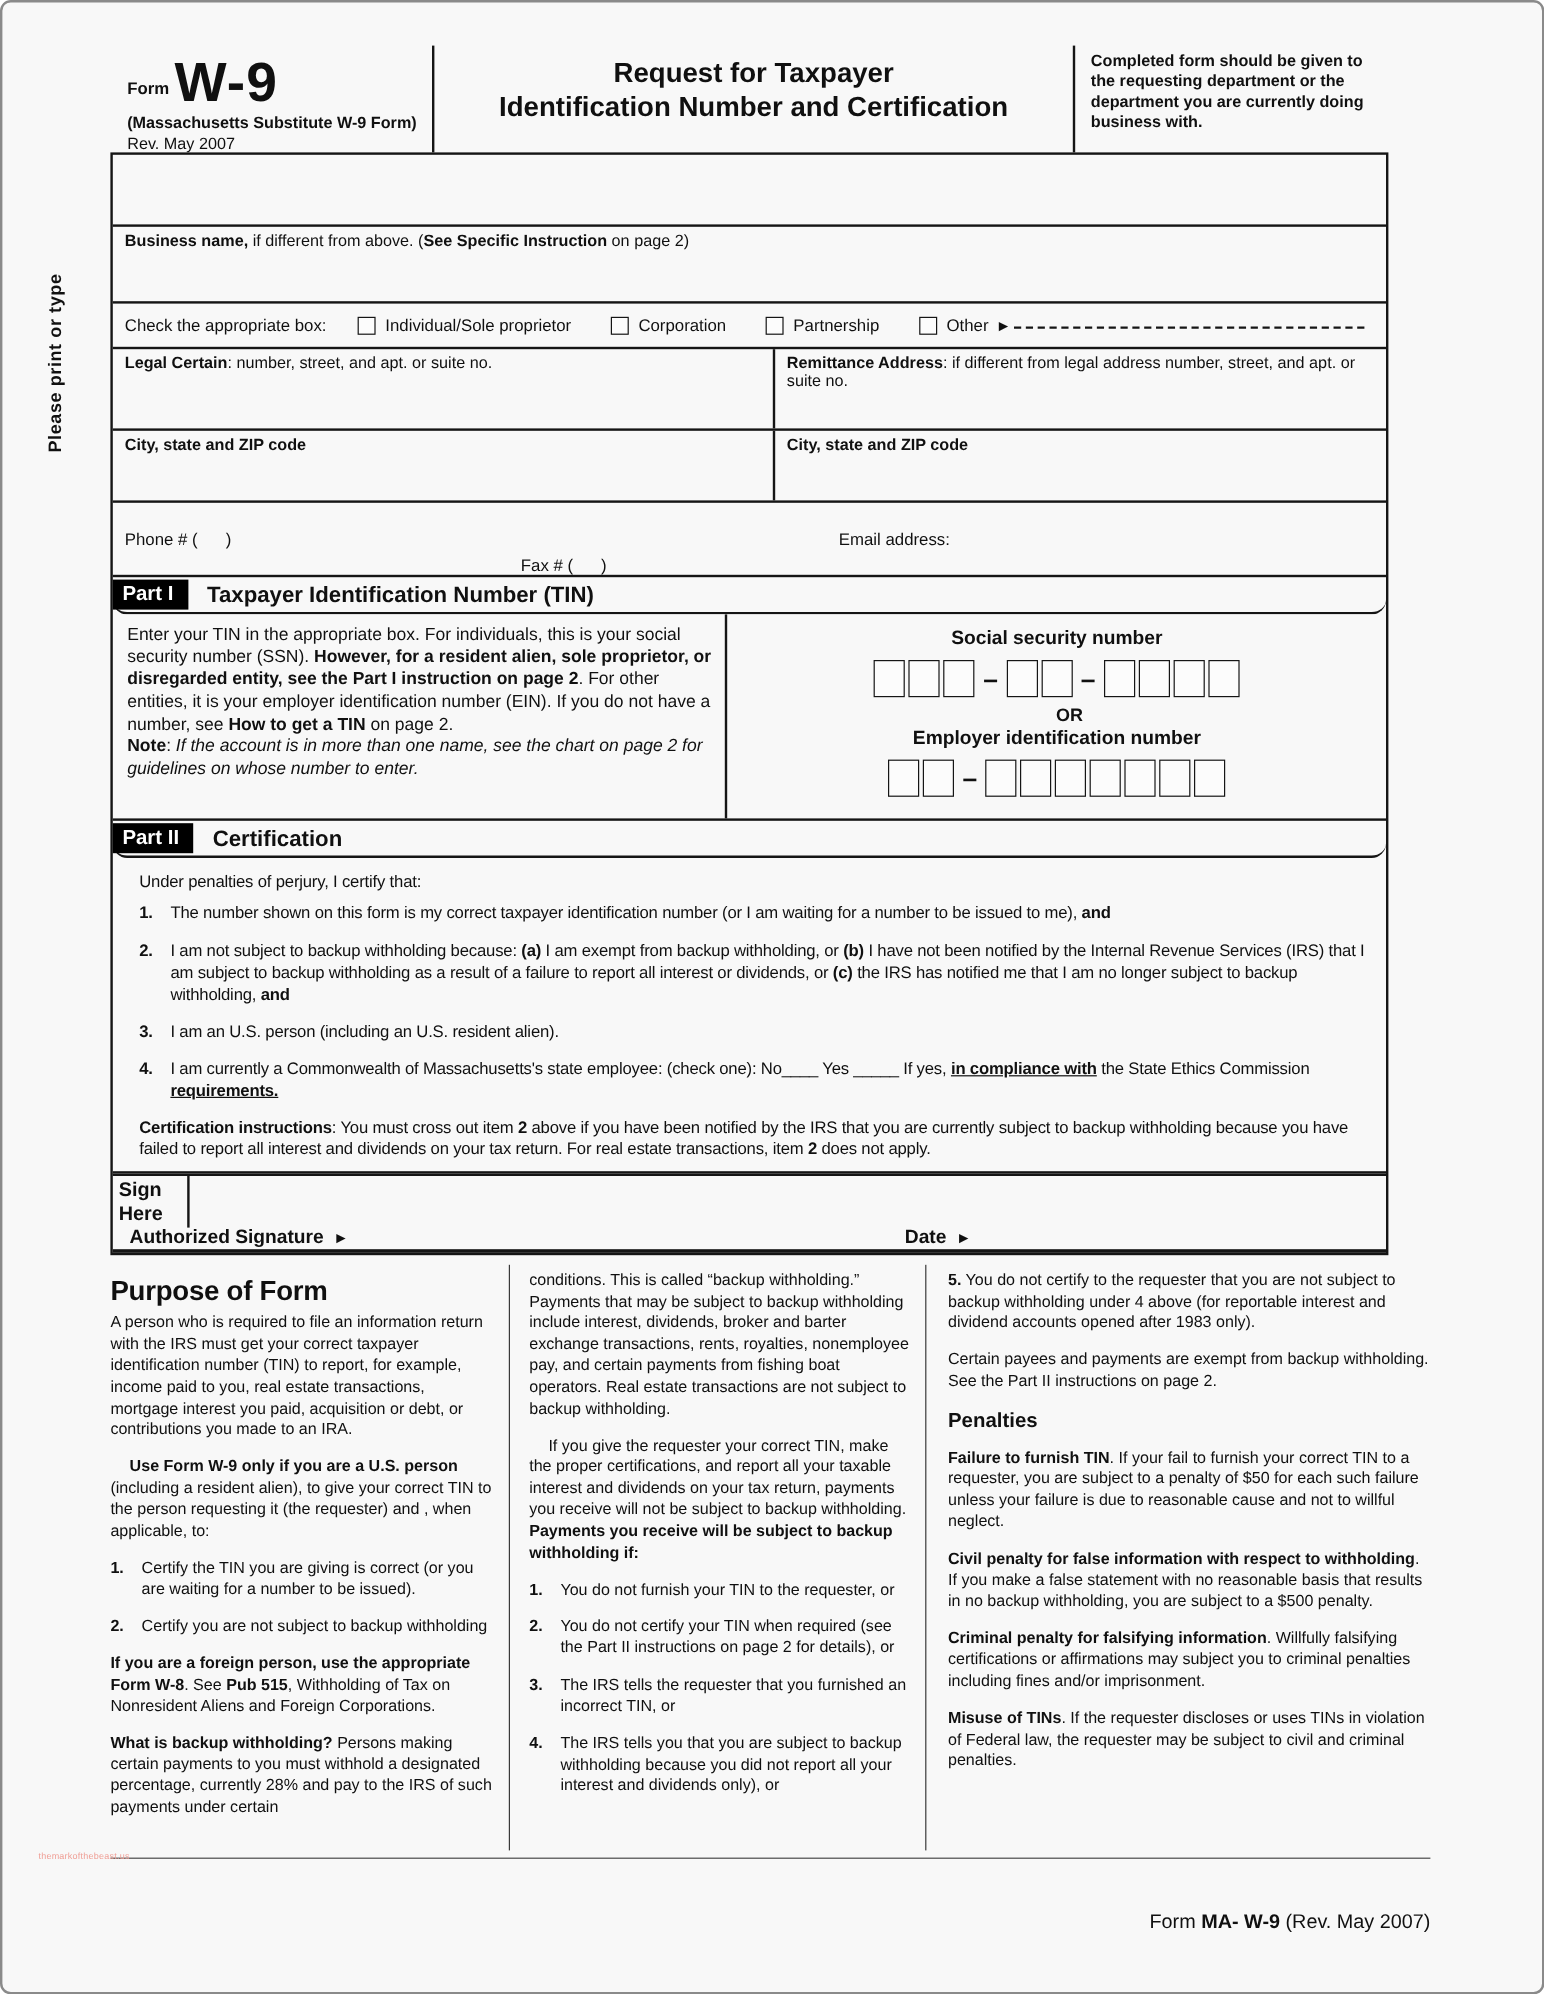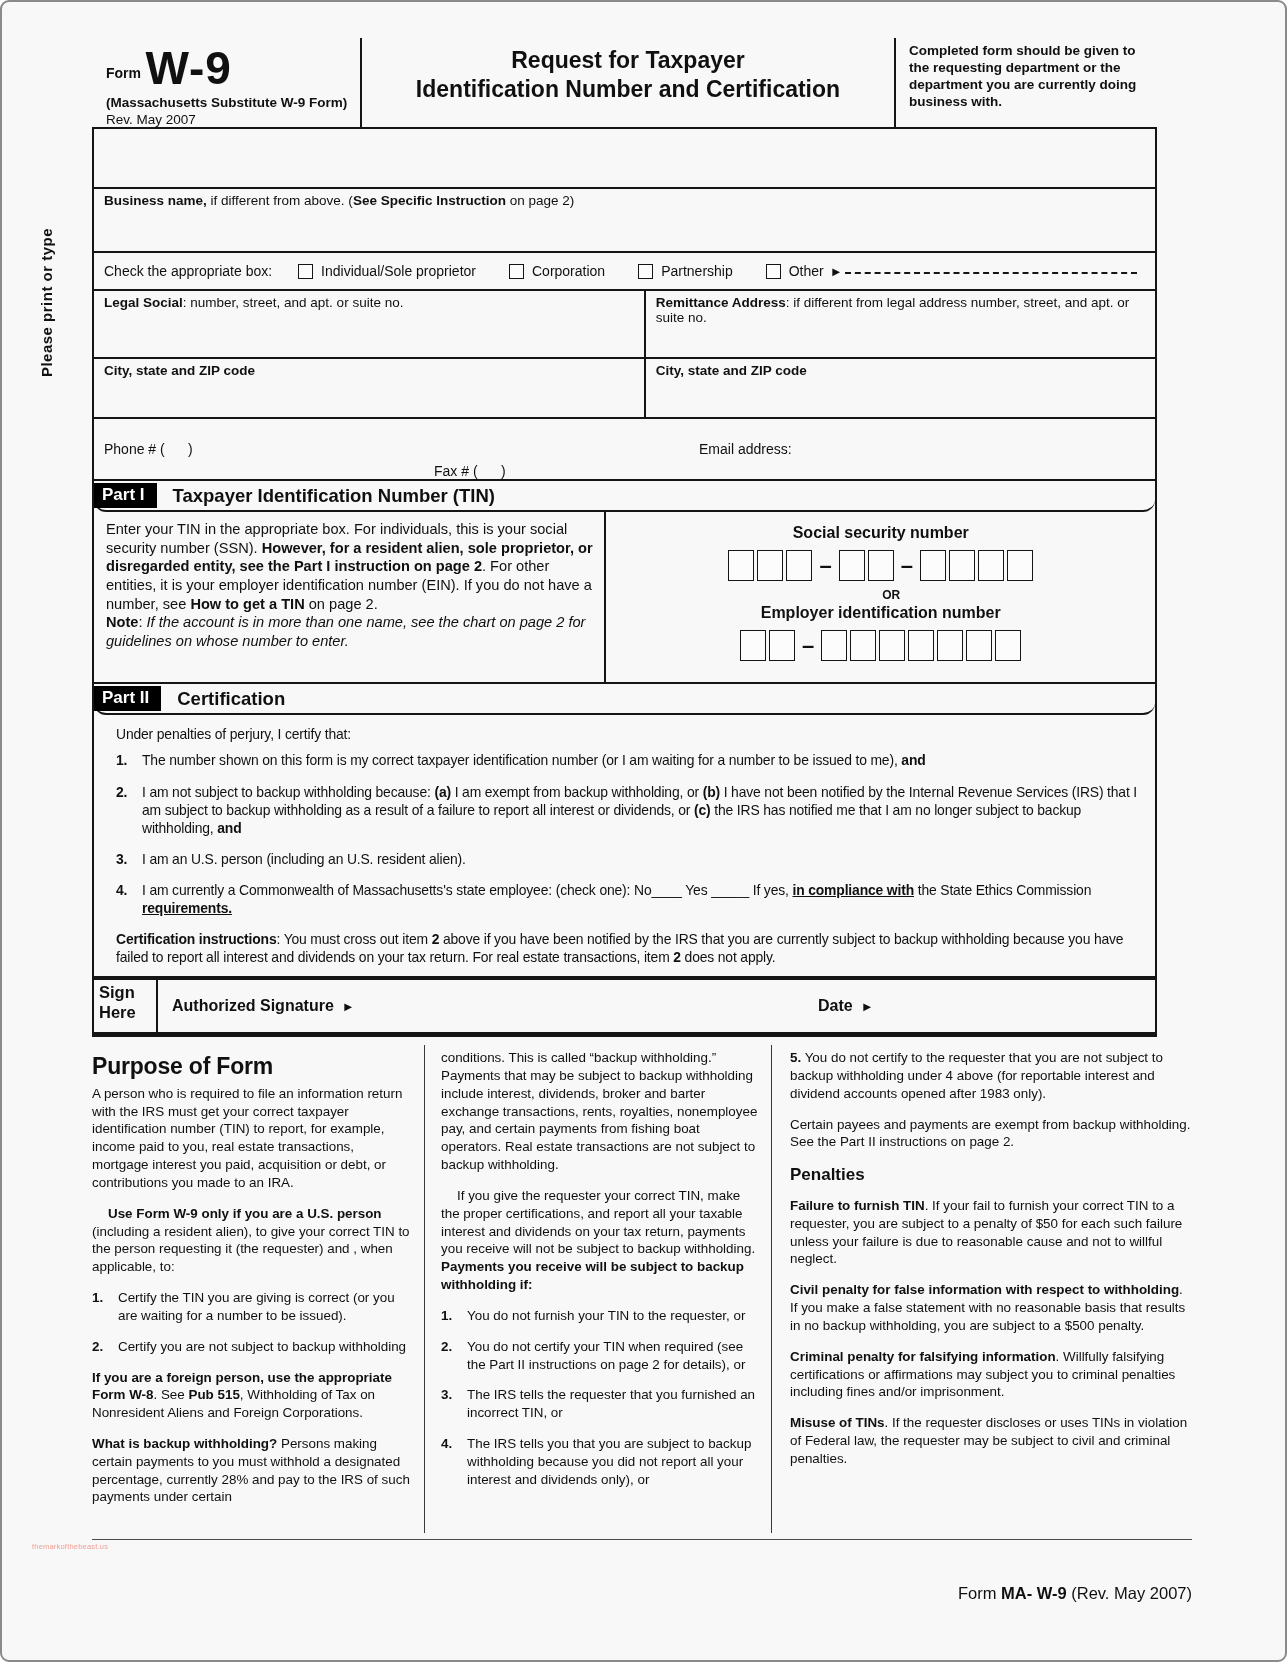--- a/index.html
+++ b/index.html
@@ -56,32 +56,32 @@
   .parttitle{font-weight:bold;font-size:18.5px;}
 
   
   .p1body{display:flex;min-height:172px;}
   .p1left{width:48.3%;border-right:2px solid #151515;box-sizing:border-box;
           padding:8px 10px 6px 12px;font-size:14.6px;line-height:1.27;}
   .p1right{flex:1;text-align:center;padding-top:12px;font-size:16px;}
   .tinrow{display:flex;justify-content:center;align-items:center;gap:3px;margin-top:8px;}
   .tbox{width:26px;height:31px;border:1.2px solid #151515;background:#fcfcfc;box-sizing:border-box;}
   .tdash{font-weight:bold;font-size:22px;margin:0 4px;line-height:1;}
-  .orline{font-weight:bold;font-size:12px;margin-top:7px;padding-left:21px;}
+  .orline{font-weight:bold;font-size:15px;margin-top:7px;padding-left:21px;}
   .einlbl{font-weight:bold;font-size:16px;margin-top:2px;}
 
   
   .certblock{padding:8px 14px 6px 14px;font-size:13.9px;letter-spacing:-.15px;line-height:1.3;}
   .certintro{margin:2px 0 8px 8px;}
   .certitem{display:flex;margin:0 0 13px 8px;}
   .certitem .num{font-weight:bold;width:26px;flex:none;}
   .certinstr{margin:2px 0 4px 8px;}
 
   
-  .signrow{display:flex;border-top:2px solid #151515;border-bottom:3px solid #151515;min-height:52px;}
+  .signrow{display:flex;border-top:2px solid #151515;border-bottom:3px solid #151515;min-height:52px;flex-direction:column;}
   .signlbl{width:64px;border-right:2px solid #151515;font-weight:bold;font-size:16.5px;
            line-height:1.2;padding:3px 0 0 5px;box-sizing:border-box;}
   .sigcell{flex:1;display:flex;align-items:center;padding-left:14px;font-weight:bold;font-size:16px;}
   .siggroup{width:646px;display:flex;align-items:center;gap:8px;}
   .dategroup{display:flex;align-items:center;gap:8px;}
   .arr{font-size:13px;}
 
   
   .bottom{margin-left:90px;width:1100px;display:flex;padding-top:8px;font-size:13.4px;line-height:1.33;}
   .bcol1{width:333px;box-sizing:border-box;border-right:1.5px solid #3a3a3a;padding:4px 13px 14px 0;}
@@ -157,21 +157,21 @@
         <span class="cb"></span>
         <span>Other</span>
       </span>
       <span class="otherarrow">►</span>
       <span class="dashlead"></span>
     </div>
 
     <div class="frow splitrow row-addr">
       <div class="lcell">
         <div class="lblline">
-          <span class="b">Legal Social</span><span>: number, street, and apt. or suite no.</span>
+          <span class="b">Legal Certain</span><span>: number, street, and apt. or suite no.</span>
         </div>
         <div class="fill"></div>
       </div>
       <div class="rcell">
         <div class="lblline">
           <span class="b">Remittance Address</span><span>: if different from legal address number, street, and apt. or suite no.</span>
         </div>
         <div class="fill"></div>
       </div>
     </div>

